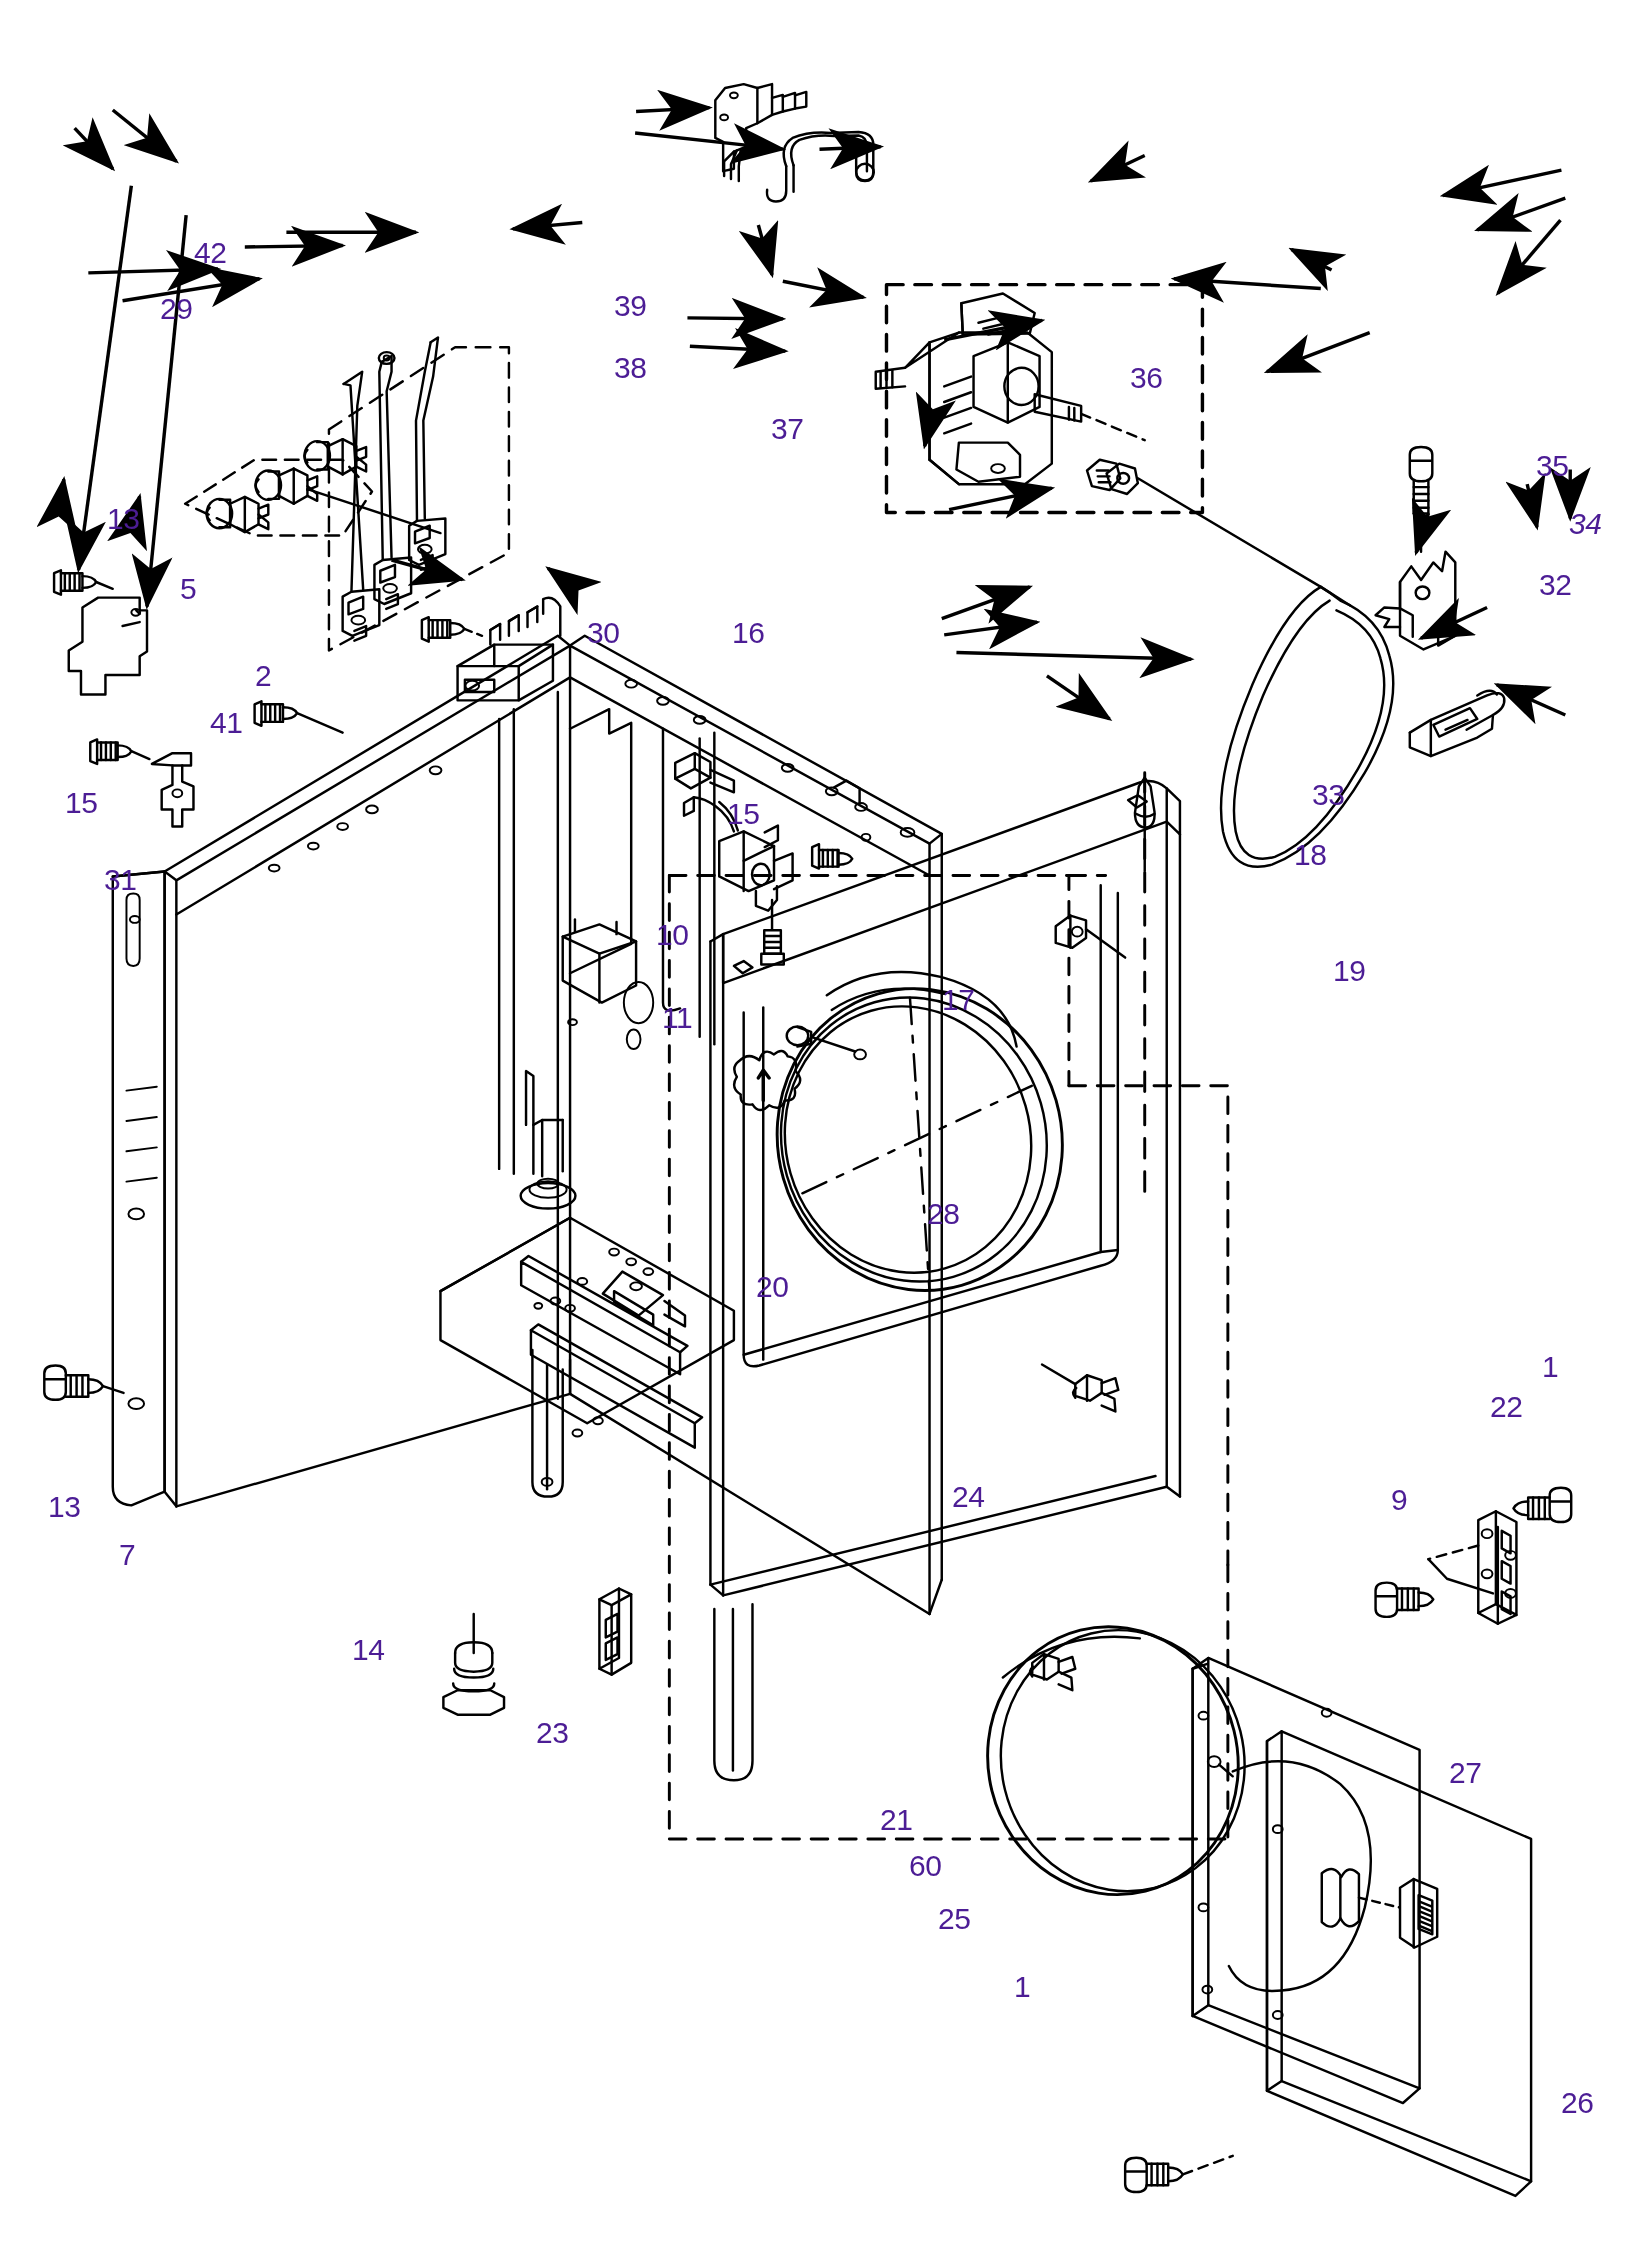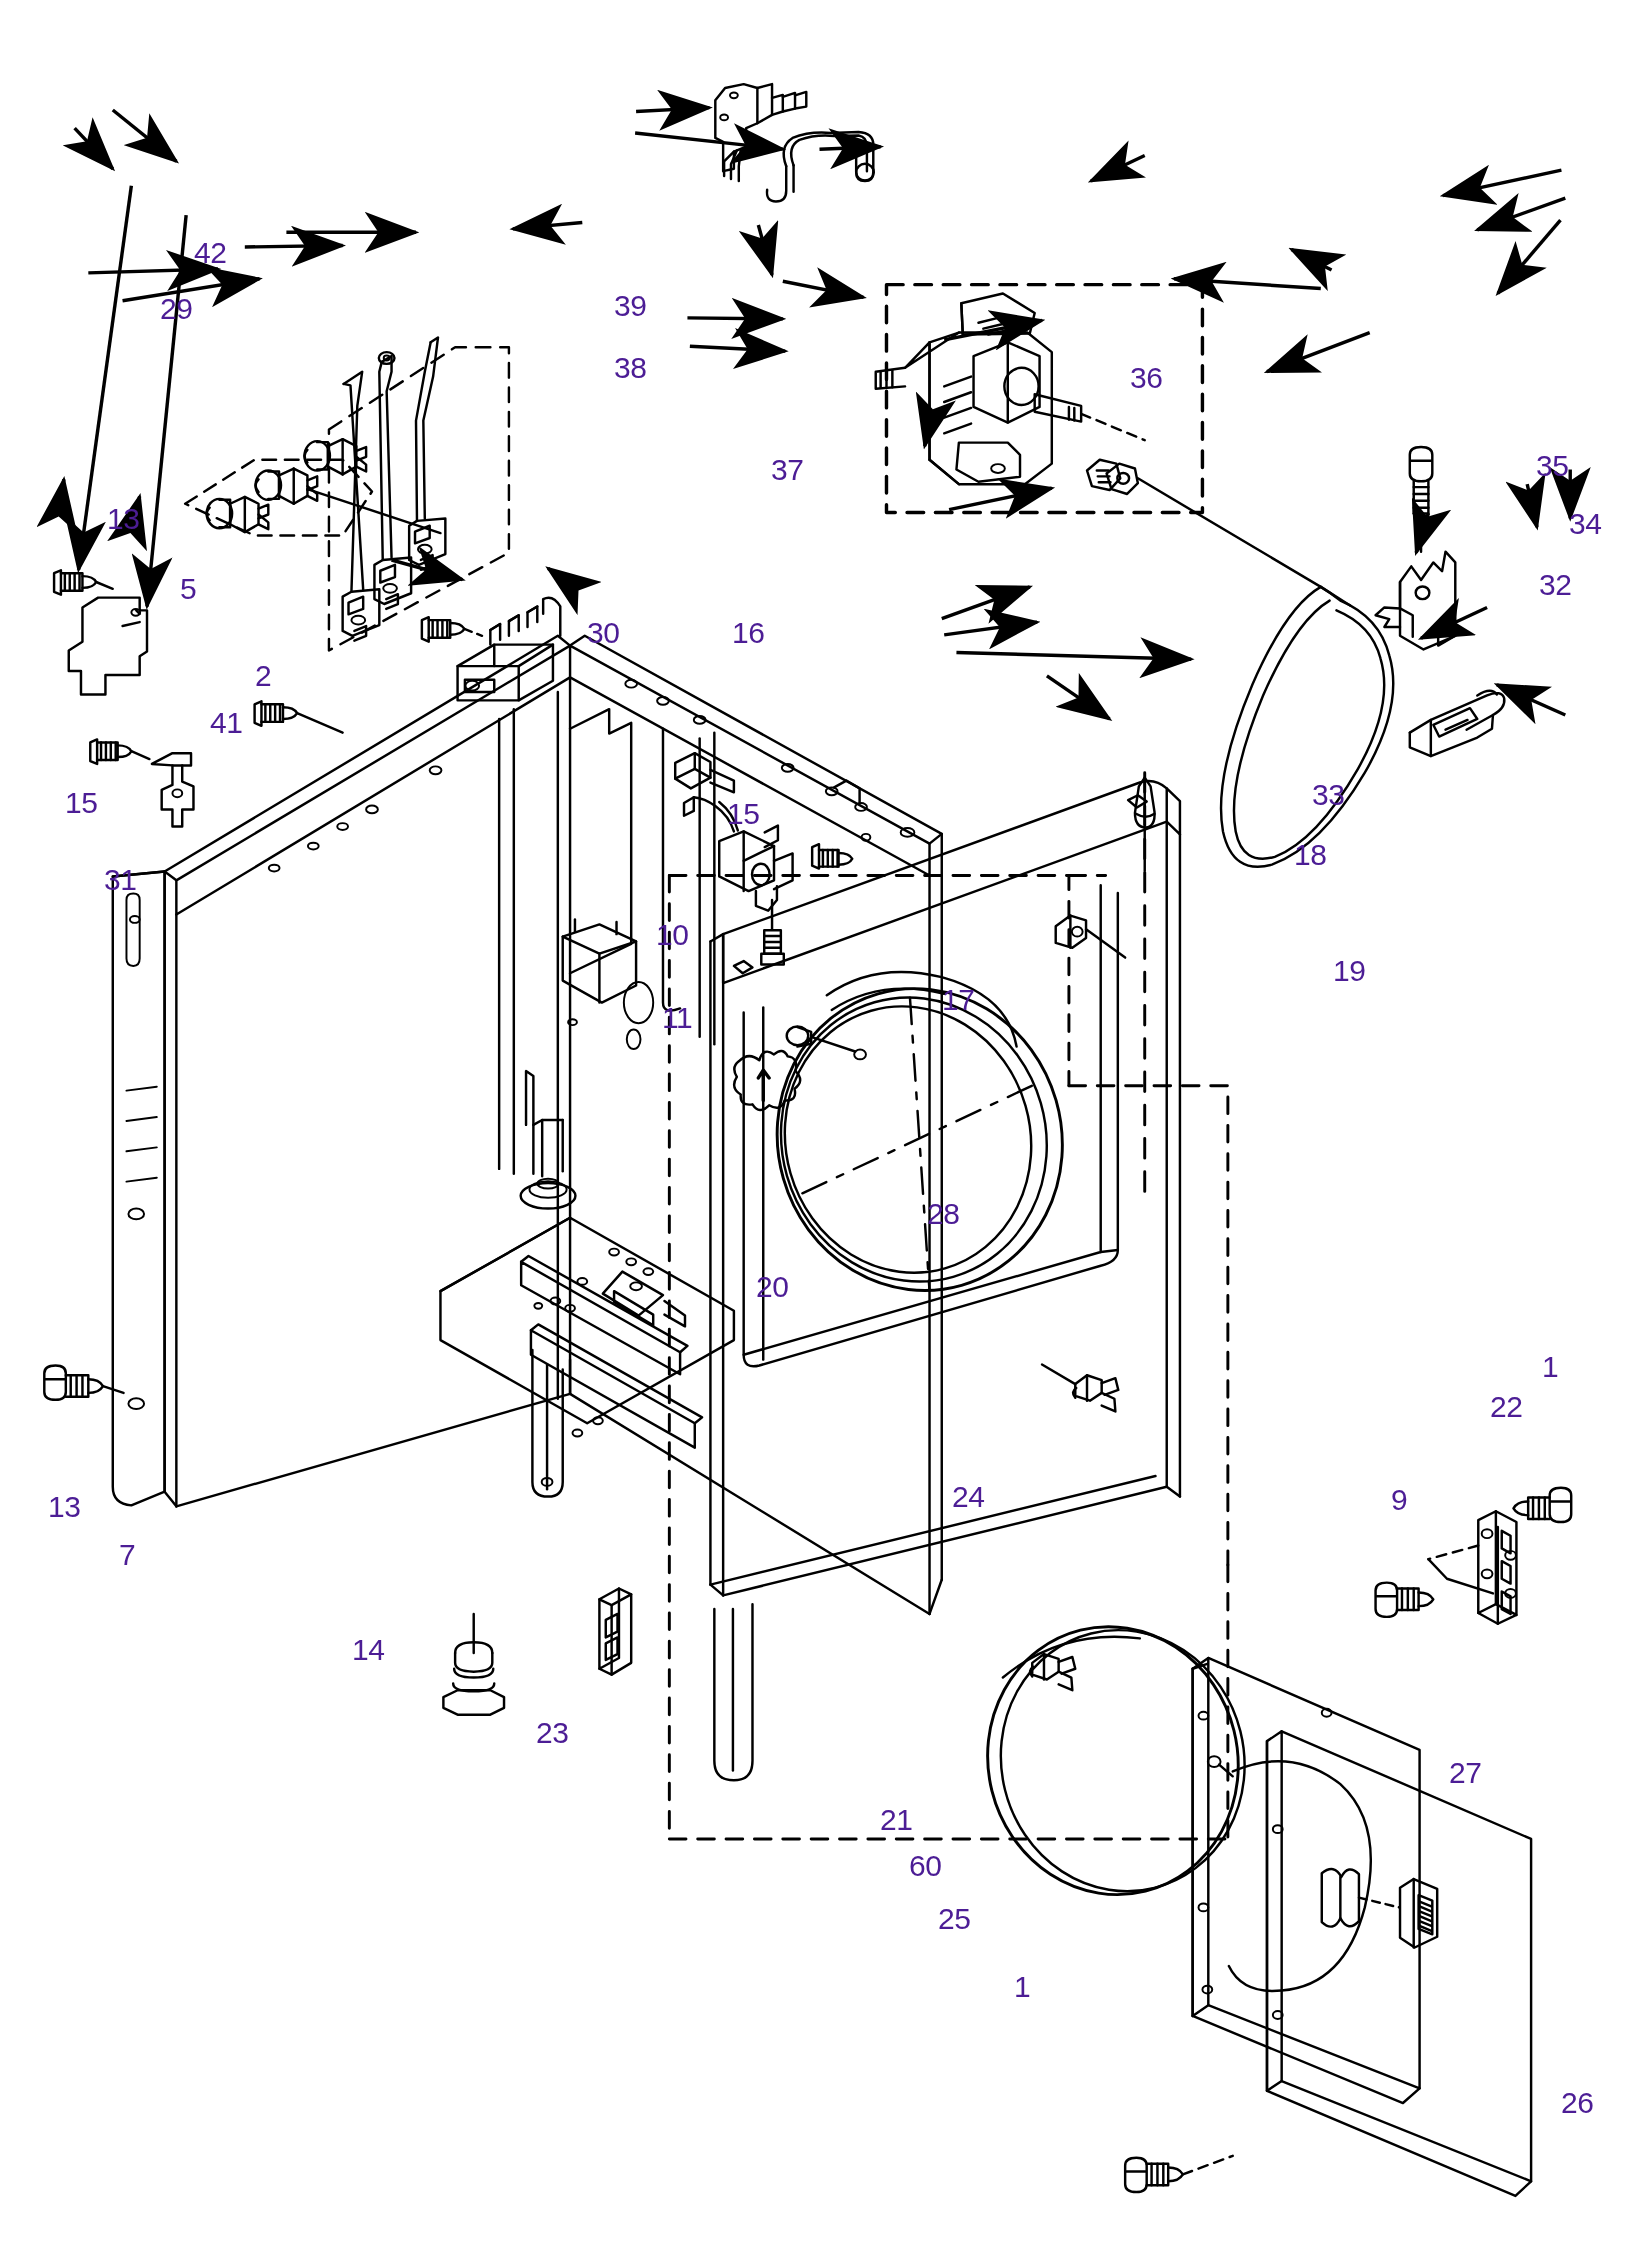--- a/index.html
+++ b/index.html
@@ -620,23 +620,23 @@
     <line x1="3200" y1="1462" x2="3060" y2="1400"></line>
   </g>
 </svg>
 
 <div id="callout-layer">
       <div class="callout" style="left: 194px; top: 238px;">42</div>
       <div class="callout" style="left: 140px; top: 294px; margin-left: 20px;">29</div>
       <div class="callout" style="left: 614px; top: 291px;">39</div>
       <div class="callout" style="left: 614px; top: 353px;">38</div>
       <div class="callout" style="left: 1130px; top: 363px;">36</div>
-      <div class="callout" style="left: 771px; top: 414px; margin-top: 41px;">37</div>
+      <div class="callout" style="left: 771px; top: 414px;">37</div>
       <div class="callout" style="left: 1536px; top: 451px;">35</div>
-      <div class="callout" style="left: 1569px; top: 509px;">34</div>
+      <div class="callout" style="left: 1569px; top: 509px; font-style: italic;">34</div>
       <div class="callout" style="left: 1539px; top: 570px;">32</div>
       <div class="callout" style="left: 107px; top: 504px;">13</div>
       <div class="callout" style="left: 180px; top: 574px;">5</div>
       <div class="callout" style="left: 587px; top: 618px;">30</div>
       <div class="callout" style="left: 255px; top: 661px;">2</div>
       <div class="callout" style="left: 732px; top: 618px;">16</div>
       <div class="callout" style="left: 210px; top: 708px;">41</div>
       <div class="callout" style="left: 65px; top: 788px;">15</div>
       <div class="callout" style="left: 1312px; top: 780px;">33</div>
       <div class="callout" style="left: 727px; top: 799px;">15</div>

